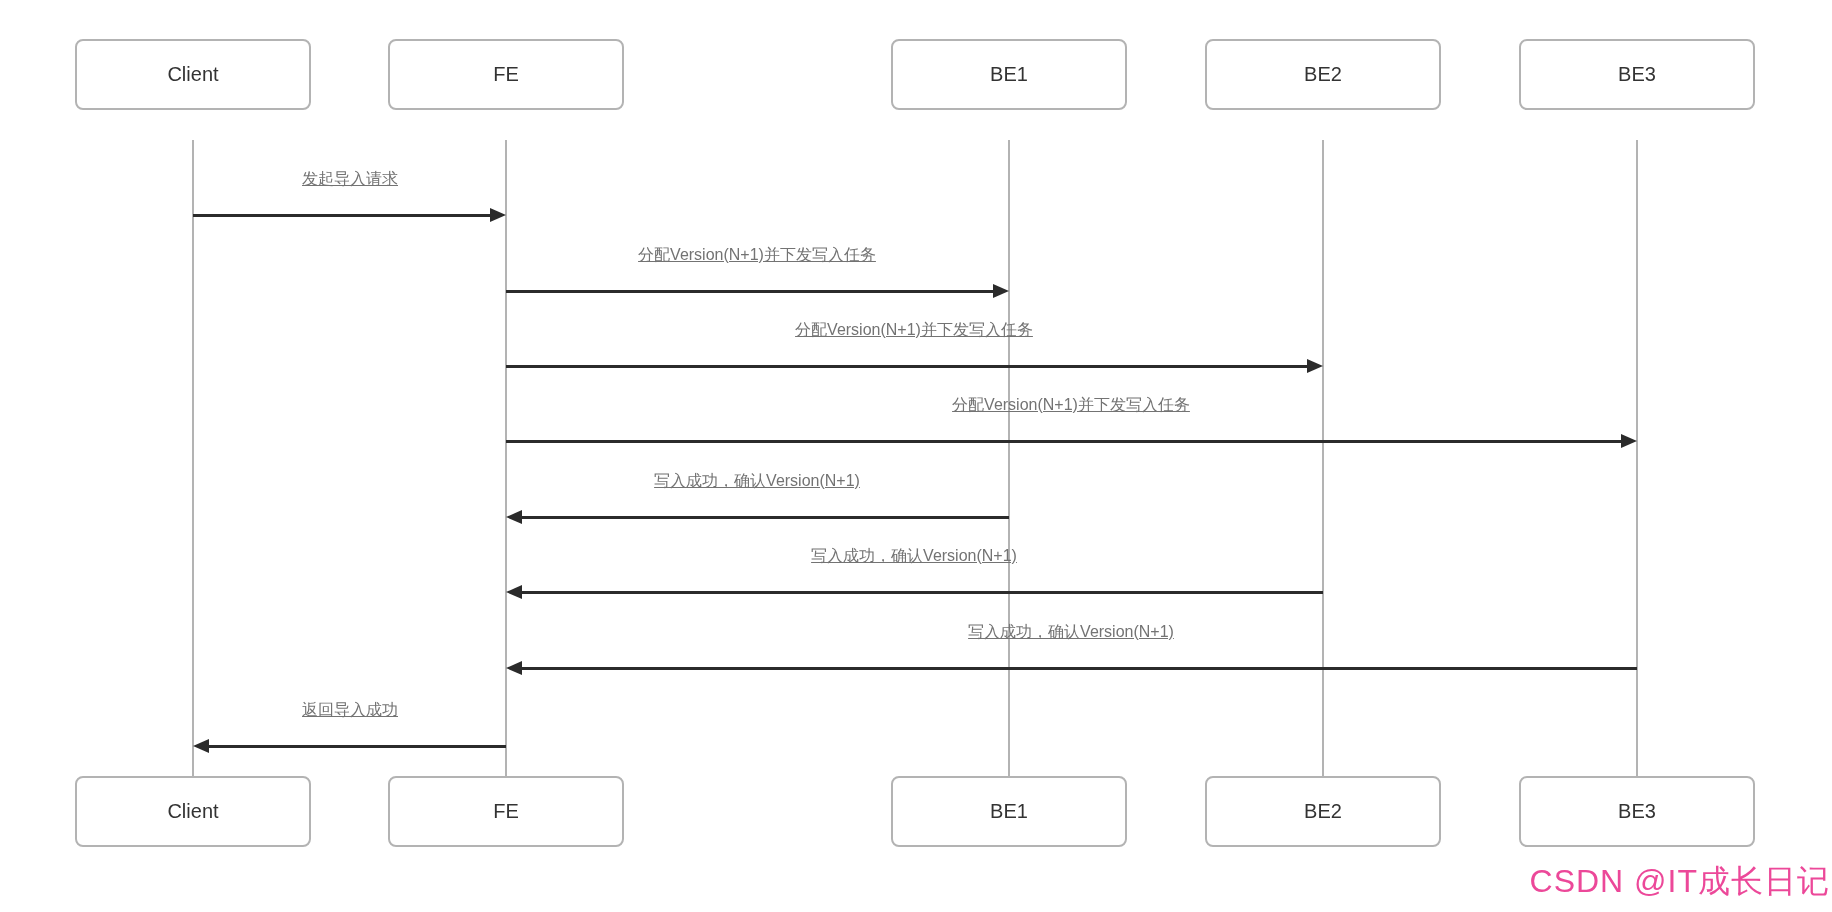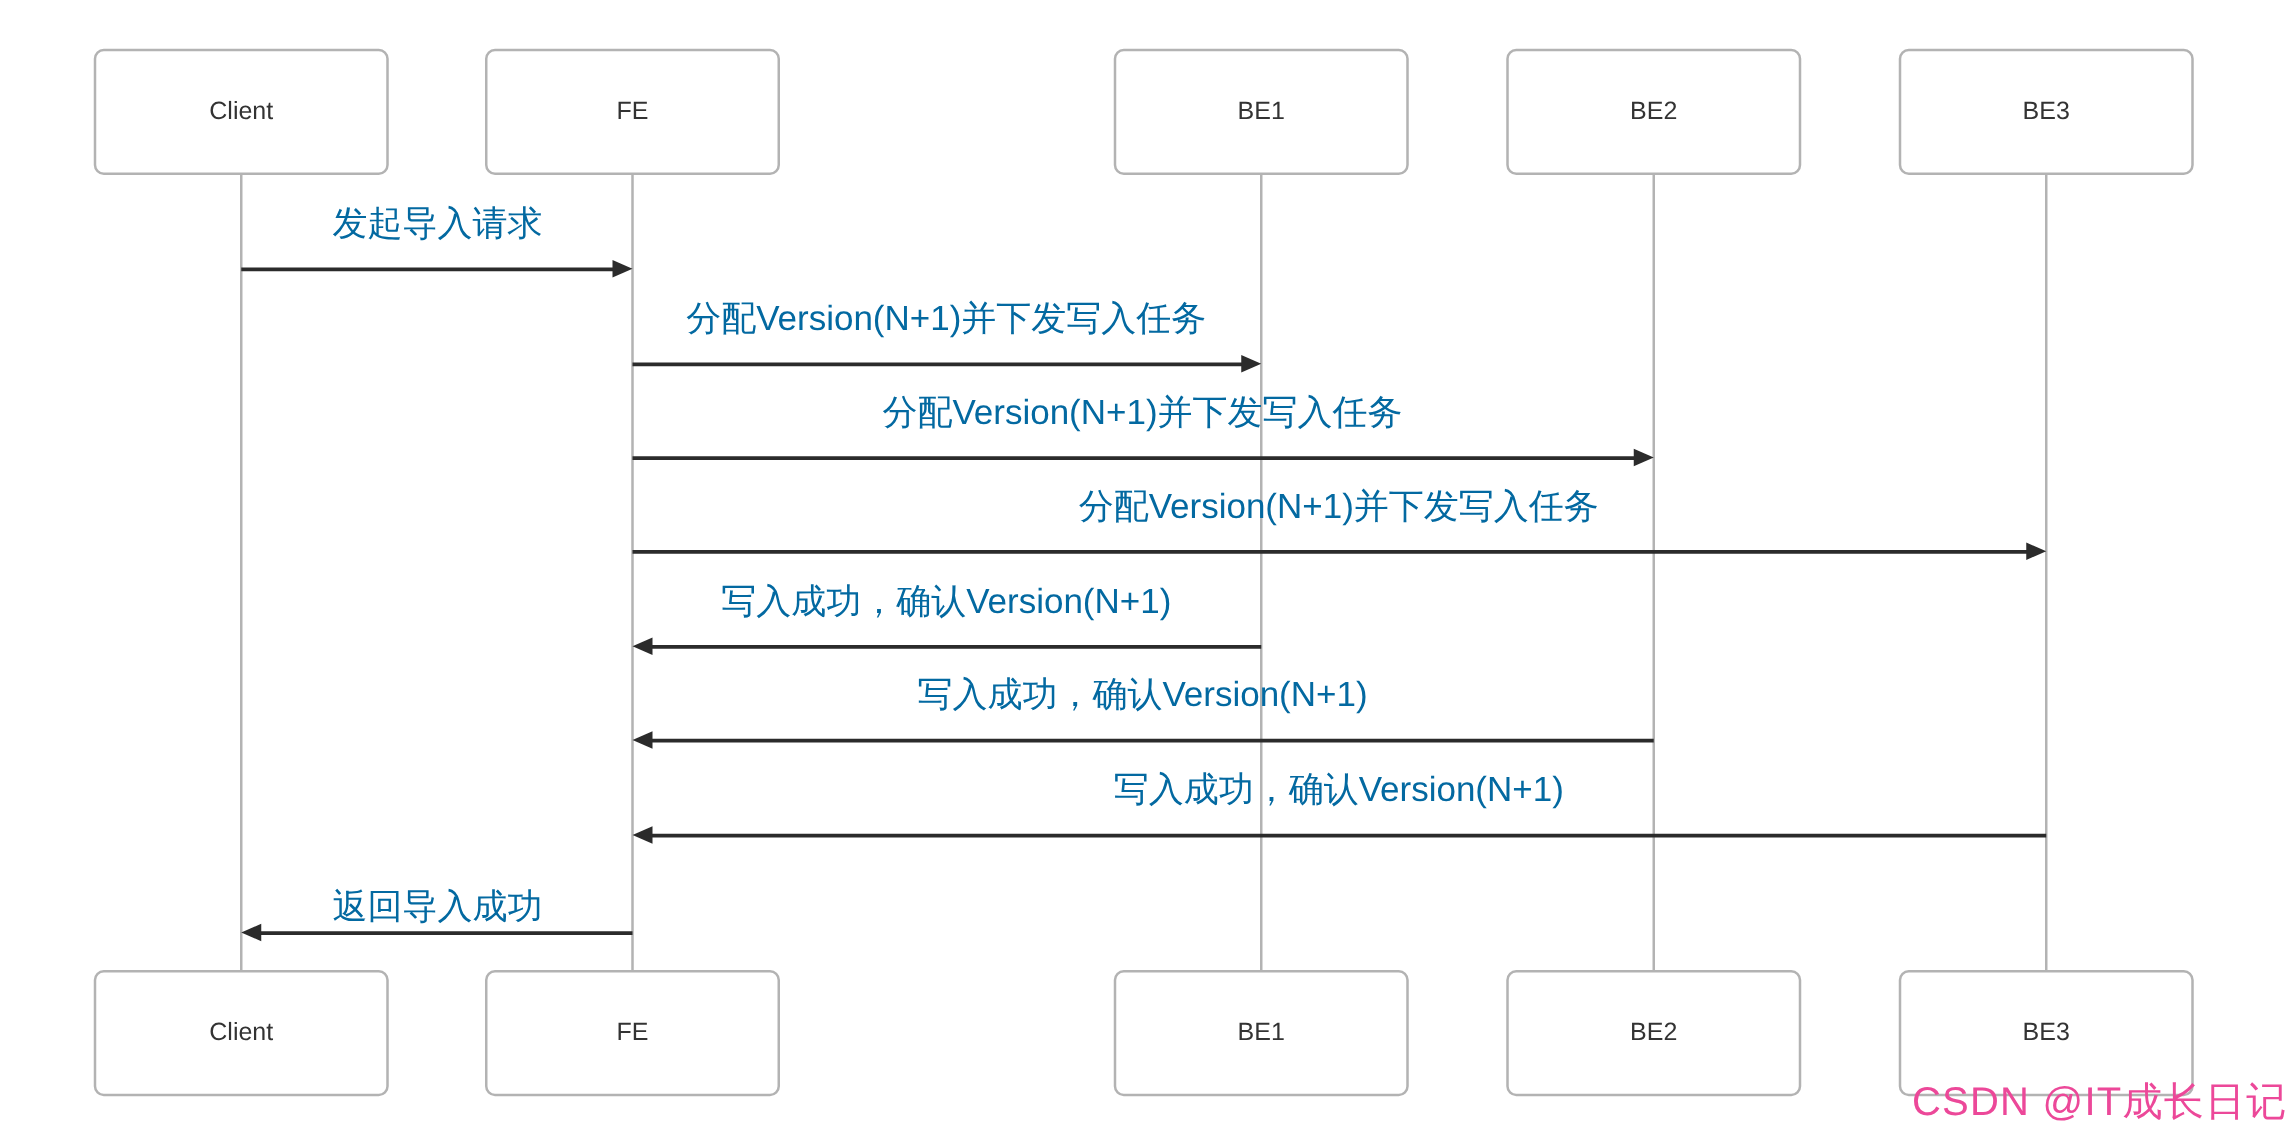--- a/index.html
+++ b/index.html
@@ -10,21 +10,21 @@
     position: relative;
     width: 1832px;
     height: 912px;
     background: #ffffff;
     overflow: hidden;
   }
 
   .actor-box {
     position: absolute;
     width: 236px;
-    height: 101px;
+    height: 71px;
     background: #ffffff;
     border: 2px solid #b3b3b3;
     border-radius: 8px;
     display: flex;
     align-items: center;
     justify-content: center;
     font-size: 20px;
     color: #333333;
     z-index: 3;
   }
@@ -37,25 +37,26 @@
     width: 2px;
     height: 636px;
     background: #b3b3b3;
     z-index: 1;
   }
 
   .msg-label {
     position: absolute;
     transform: translateX(-50%);
     white-space: nowrap;
-    font-size: 28px;
+    font-size: 16px;
     line-height: 26px;
-    color: #0369a1;
+    color: #737373;
     z-index: 2;
     background: transparent;
+    text-decoration: underline;
   }
 
   .msg-line {
     position: absolute;
     height: 3px;
     background: #2b2b2b;
     z-index: 2;
   }
 
   .arrow-head {
@@ -128,19 +129,19 @@
   <div class="arrow-head left" style="left:506px; top:510px;"></div>
 
   <div class="msg-label" style="left:914px; top:543px;">写入成功，确认Version(N+1)</div>
   <div class="msg-line" style="left:518px; top:591px; width:805px;"></div>
   <div class="arrow-head left" style="left:506px; top:585px;"></div>
 
   <div class="msg-label" style="left:1071px; top:619px;">写入成功，确认Version(N+1)</div>
   <div class="msg-line" style="left:518px; top:667px; width:1119px;"></div>
   <div class="arrow-head left" style="left:506px; top:661px;"></div>
 
-  <div class="msg-label" style="left:350px; top:712px;">返回导入成功</div>
+  <div class="msg-label" style="left:350px; top:697px;">返回导入成功</div>
   <div class="msg-line" style="left:205px; top:745px; width:301px;"></div>
   <div class="arrow-head left" style="left:193px; top:739px;"></div>
 
   <div class="watermark">CSDN @IT成长日记</div>
 
 </div>
 
 </body></html>

